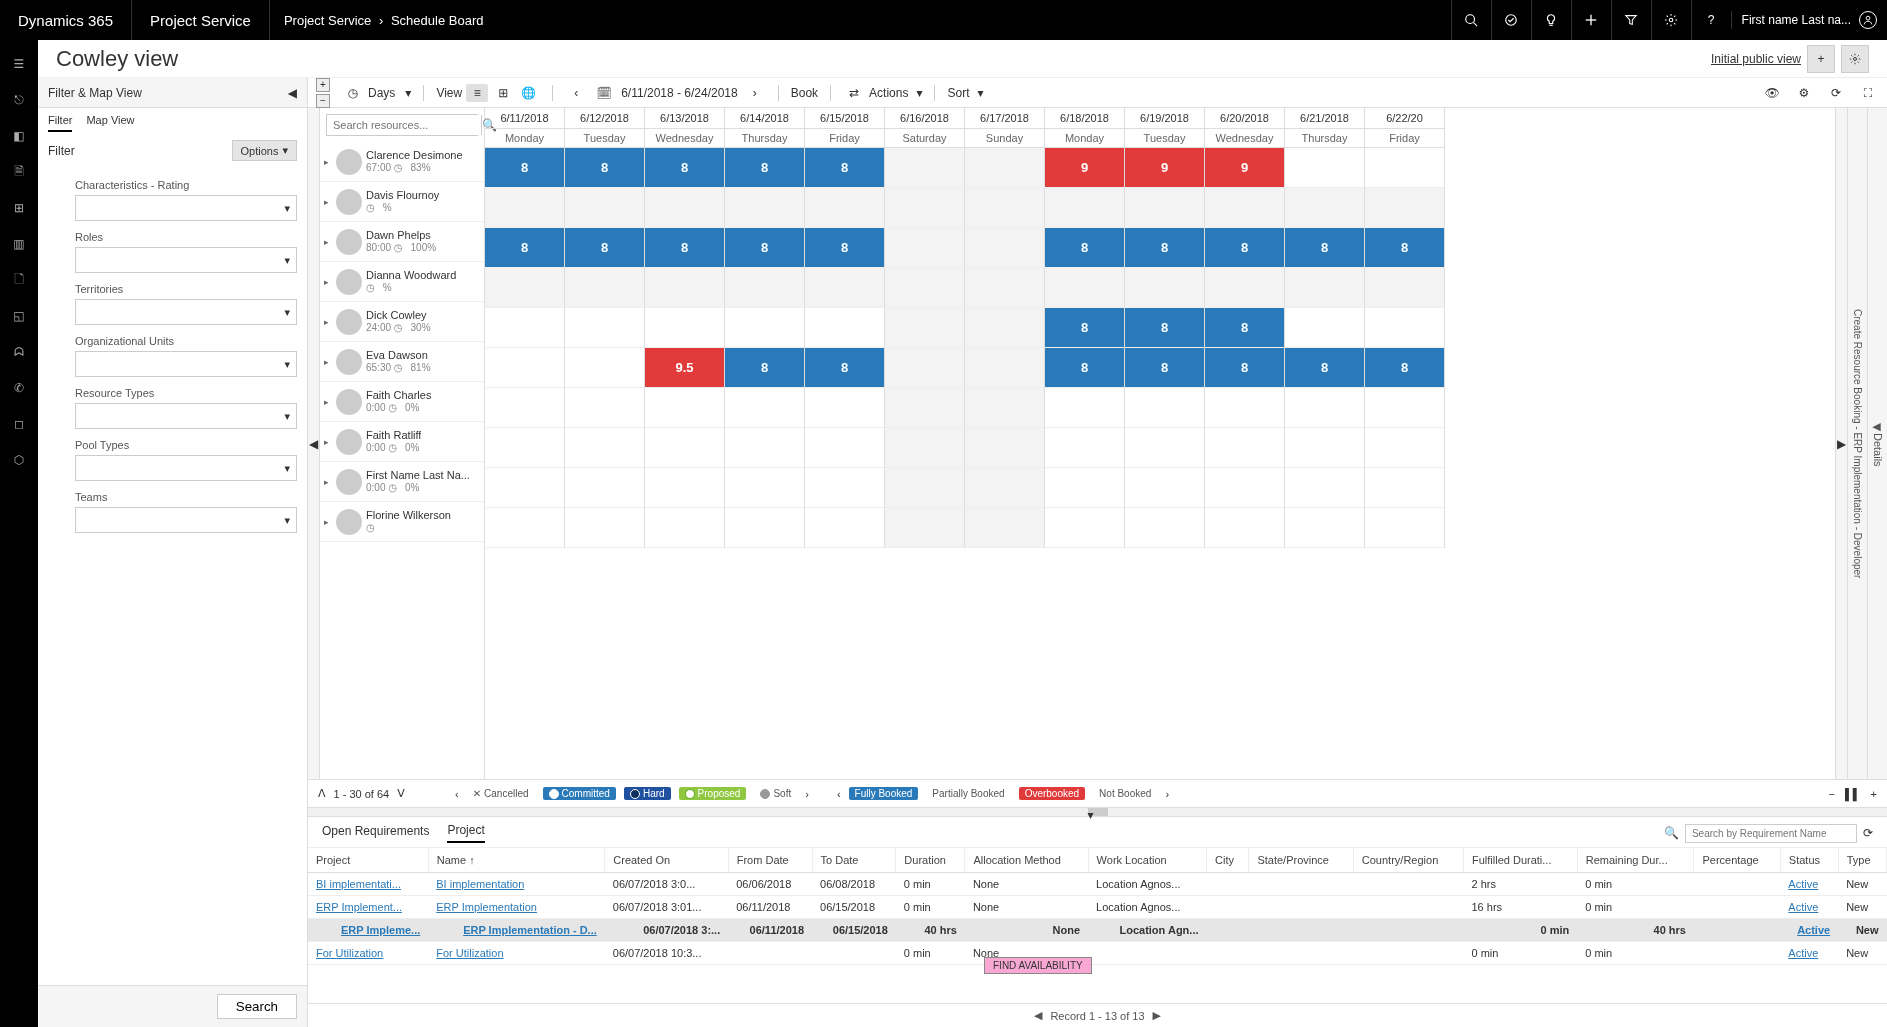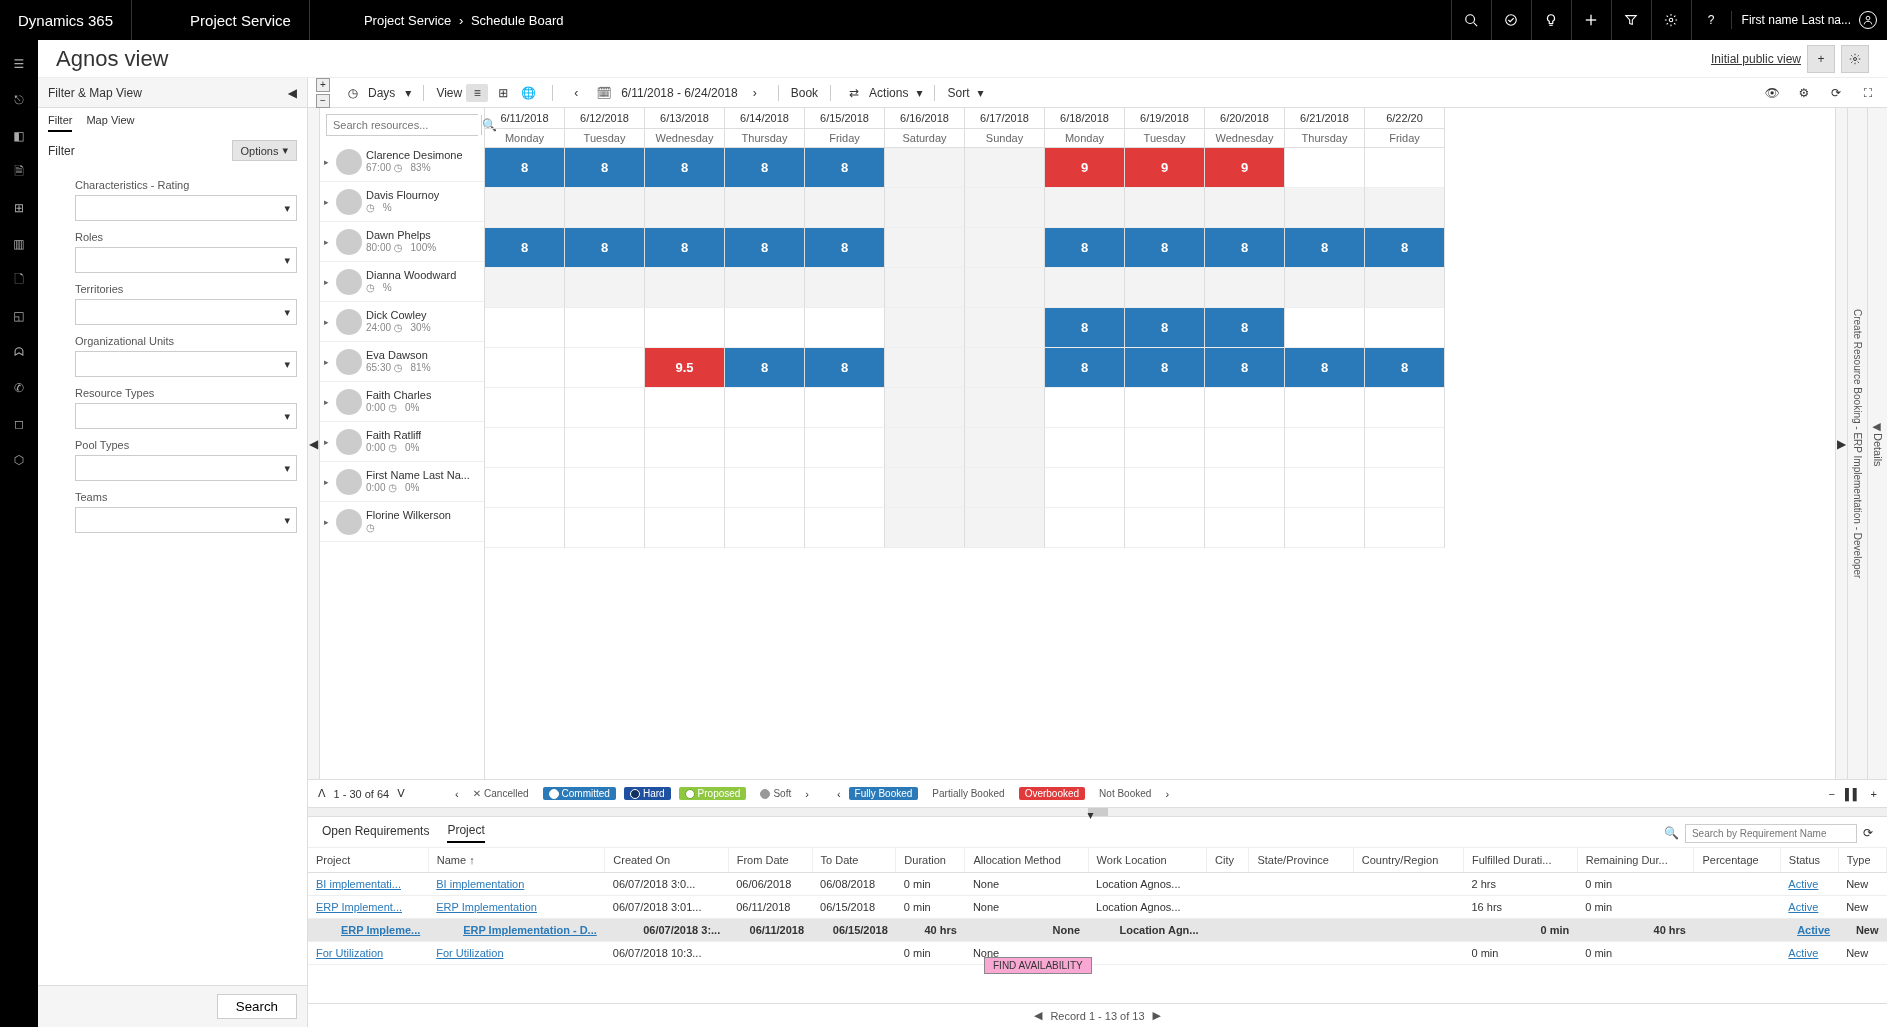--- a/index.html
+++ b/index.html
@@ -1,19 +1,19 @@
 <!DOCTYPE html>
 <html><head>
 <meta charset="utf-8">
 <style>
 * { margin: 0; padding: 0; box-sizing: border-box; }
 body { font-family: "Segoe UI", sans-serif; font-size: 12px; color: #333; background: #fff; overflow: hidden; height: 100vh; }
 
 
-.topbar { background: #000; color: #fff; height: 40px; display: flex; align-items: center; gap: 40px; }
+.topbar { background: #000; color: #fff; height: 40px; display: flex; align-items: center; }
 .topbar .brand { padding: 0 18px; font-size: 15px; font-weight: 400; border-right: 1px solid #333; height: 100%; display: flex; align-items: center; }
 .topbar .module { padding: 0 18px; font-size: 15px; border-right: 1px solid #333; height: 100%; display: flex; align-items: center; }
 .topbar .crumb { padding: 0 14px; font-size: 13px; }
 .topbar .crumb-sep { margin: 0 4px; }
 .topbar .right { margin-left: auto; display: flex; align-items: center; }
 .topbar .icon-btn { width: 40px; height: 40px; display: flex; align-items: center; justify-content: center; cursor: pointer; border-left: 1px solid #333; }
 .topbar .user { padding: 0 10px; border-left: 1px solid #333; display: flex; align-items: center; gap: 8px; }
 .topbar .user .avatar-sym { width: 18px; height: 18px; border-radius: 50%; border: 1.5px solid #fff; display: flex; align-items: center; justify-content: center; font-size: 10px; }
 
 
@@ -200,21 +200,21 @@
   <div class="item">🗋</div>
   <div class="item">◱</div>
   <div class="item">ᗣ</div>
   <div class="item">✆</div>
   <div class="item">◻</div>
   <div class="item">⬡</div>
 </div>
 
 <div class="main">
   <div class="page-header">
-    <h1>Agnos view</h1>
+    <h1>Cowley view</h1>
     <div class="right">
       <span class="link">Initial public view</span>
       <div class="btn">+</div>
       <div class="btn">
           <svg width="12" height="12" viewBox="0 0 16 16" stroke="#333" fill="none" stroke-width="1.3">
             <circle cx="8" cy="8" r="2"></circle>
             <path d="M8 1v2M8 13v2M1 8h2M13 8h2M3 3l1.5 1.5M11.5 11.5L13 13M13 3l-1.5 1.5M4.5 11.5L3 13"></path>
           </svg>
         </div>
     </div>

